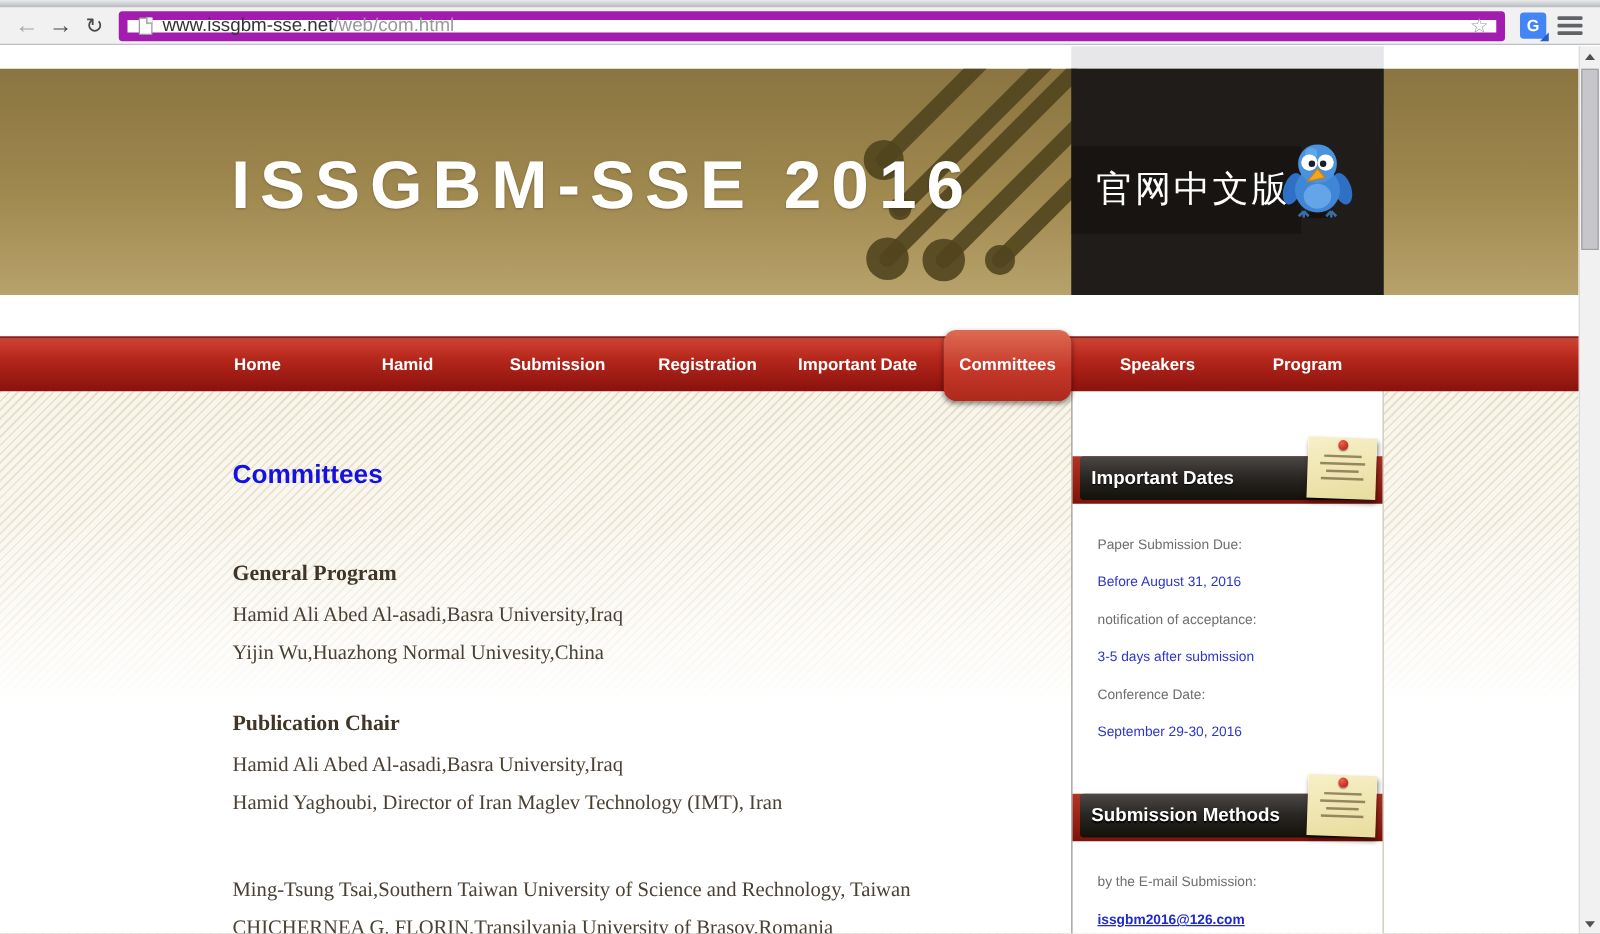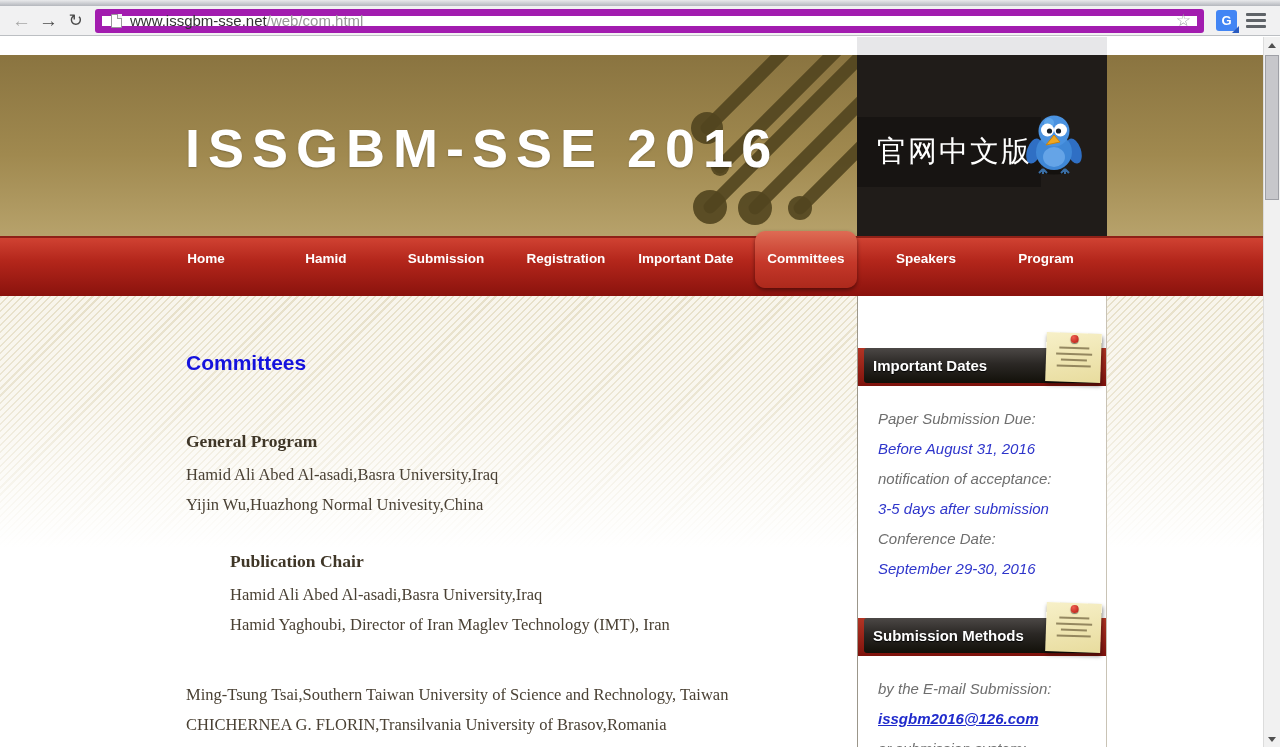--- a/index.html
+++ b/index.html
@@ -30,51 +30,51 @@
 
   .header { position:relative; height:181px; background:linear-gradient(#8a7440,#a0894f 55%,#b7a26b); }
   .circuit { position:absolute; left:655px; top:0; }
   .site-title { position:absolute; left:185px; top:62px; color:#fff; font-size:54px; font-weight:bold; letter-spacing:8px; text-shadow:0 1px 2px rgba(0,0,0,.25); }
   .darkbox { position:absolute; left:857px; top:0; width:250px; height:181px; background:#201c19; cursor:pointer;padding-left:12px; }
   .cn-strip { position:absolute; left:0; top:62px; width:184px; height:70px; background:rgba(0,0,0,.28); display:flex; align-items:center; }
   .cn-label { color:#fff; font-size:29px; letter-spacing:2px; padding-left:20px; white-space:nowrap; }
   .bird { position:absolute; right:24px; top:56px; }
 
   
-  .mainnav { position:relative; height:60px; background:linear-gradient(#d04232,#b3261b 40%,#8a120d); border-top:2px solid #8f2017; z-index:2; }
+  .mainnav { position:relative; height:44px; background:linear-gradient(#d04232,#b3261b 40%,#8a120d); border-top:2px solid #8f2017; z-index:2;margin-top:33px; }
   .nav-items { position:absolute; left:146px; top:0; height:42px; display:flex; }
   .nav-item { position:relative; width:120px; text-align:center; line-height:42px; color:#fff; font-weight:bold; font-size:13.5px; cursor:pointer; }
   .nav-item span { position:relative; z-index:2; }
   .nav-item.active:before { content:""; position:absolute; left:9px; right:9px; top:-7px; bottom:-8px; background:linear-gradient(#de6b54,#c5382a 55%,#ad291c); border-radius:10px; box-shadow:0 2px 4px rgba(0,0,0,.45); z-index:1; }
 
   
   .pagebody { position:relative; height:467px; background:repeating-linear-gradient(135deg,#e7e0c9 0px,#e7e0c9 1.5px,#f8f5ec 1.5px,#f8f5ec 5px); }
   .pagebody:before { content:""; position:absolute; inset:0; background:linear-gradient(to bottom,rgba(255,255,255,0) 0%,rgba(255,255,255,.2) 22%,#fff 54%,#fff 100%); pointer-events:none; }
 
   .main-col { position:absolute; left:186px; top:0; width:650px; z-index:1; }
   .page-title { margin-top:55px; color:#1512dd; font-size:21px; font-weight:bold; }
   .sec-head { font-family:"Liberation Serif", serif; font-weight:bold; font-size:17.5px; color:#3f3627; }
   .member { font-family:"Liberation Serif", serif; font-size:16.5px; color:#4a4134; line-height:30px; }
   .sec1 { margin-top:56px; } .sec1 .members { margin-top:8px; }
-  .sec2 { margin-top:31px;margin-left:44px; } .sec2 .members { margin-top:8px; }
+  .sec2 { margin-top:31px; } .sec2 .members { margin-top:8px; }
   .sec3 { margin-top:40px; } .sec3 .members { margin-top:8px; }
 
   
   .sidebar { position:absolute; left:857px; top:0; width:250px; height:100%; background:#fff; border-left:1px solid #9b968a; border-right:1px solid #c9c3b5; z-index:1; }
   .band { position:relative; height:38px; background:linear-gradient(#b23424,#7e120c); }
   .band-first { margin-top:52px; }
   .band-second { margin-top:34px;padding-left:36px; }
   .band .inner { position:absolute; left:6px; right:6px; top:0; height:35px; border-radius:3px; background:linear-gradient(#4c4846,#2b2825 45%,#121009); }
   .band .btitle { position:absolute; left:15px; top:9px; color:#fff; font-weight:bold; font-size:15px; text-shadow:0 1px 1px #000; z-index:2; }
   .sticky { position:absolute; right:5px; top:-15px; width:55px; height:49px; background:linear-gradient(168deg,#f7f0c8,#e8dc9e); box-shadow:1px 3px 4px rgba(0,0,0,.5); transform:rotate(2deg); z-index:3; }
   .sticky .pin { position:absolute; top:2px; left:50%; margin-left:-4px; width:8px; height:8px; border-radius:50%; background:radial-gradient(circle at 35% 30%,#f06050,#b01510); box-shadow:0 1px 1px rgba(0,0,0,.5); }
   .sticky i { display:block; height:2px; background:#7d6f4a; margin:4px auto 0; opacity:.8; }
   .sticky i:nth-child(2){ width:30px; margin-top:14px; } .sticky i:nth-child(3){ width:36px; } .sticky i:nth-child(4){ width:26px; } .sticky i:nth-child(5){ width:34px; }
   .side-rows { padding:18px 10px 0 20px; }
-  .srow { font-size:15px; line-height:30px; white-space:nowrap;font-style:italic; }
+  .srow { font-size:11px; line-height:30px; white-space:nowrap; }
   .srow.lbl { color:#6e6e6e; }
   .srow.lnk { color:#2e35cb; }
   .srow.eml a { color:#1f2acc; font-weight:bold; text-decoration:underline; cursor:pointer; }
 
   .bottom-line { position:absolute; left:0; bottom:1px; width:100%; height:2px; background:#4a4a4a; opacity:.8; z-index:4; }
   .blue-sliver { position:absolute; left:16px; bottom:-12px; width:48px; height:24px; border-radius:50%; background:#eaf3fc; border:2px solid #93b9dd; z-index:3; }
 
   
   .scrollbar { position:absolute; right:0; top:37px; width:17px; height:710px; background:#f1f1f1; border-left:1px solid #dcdcdc; }
   .sb-arrow { position:absolute; left:0; width:16px; height:16px; cursor:pointer; }

